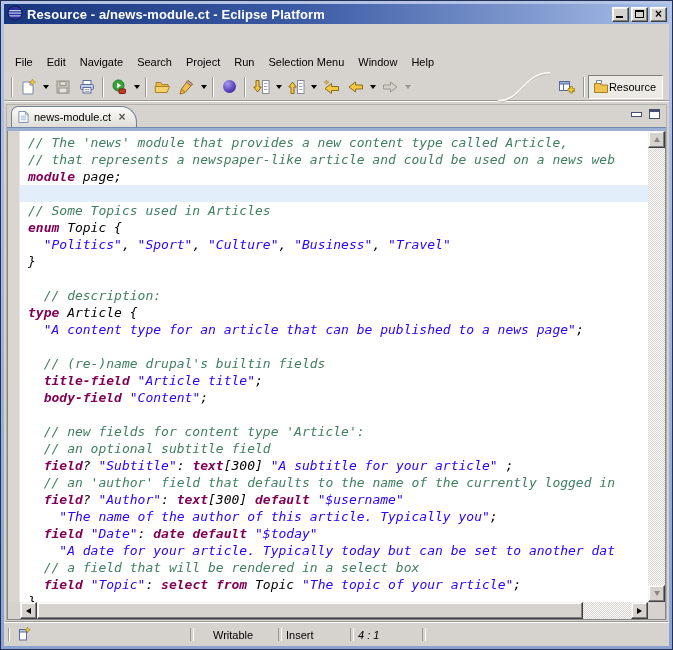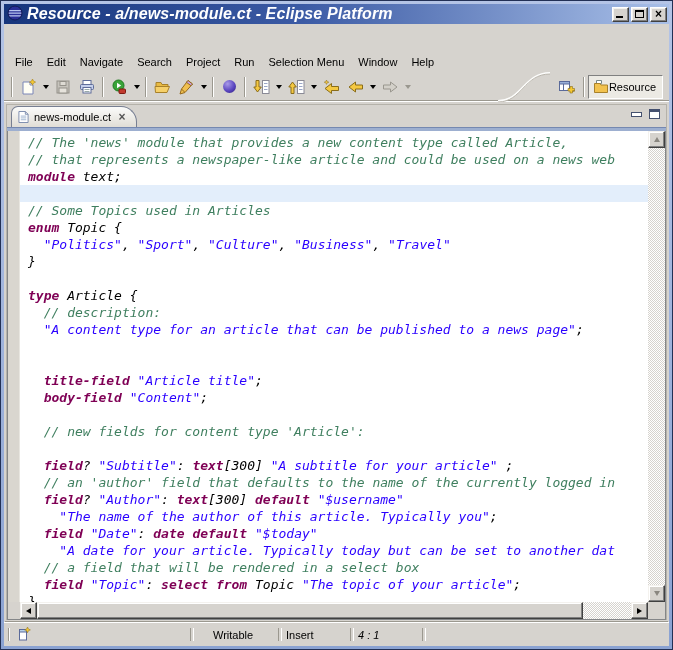--- a/index.html
+++ b/index.html
@@ -15,22 +15,22 @@
     display:flex; flex-direction:column;
   }
   .win-inner { flex:1; display:flex; flex-direction:column; background:#d6d3ce; min-height:0; }
 
   
   .titlebar {
     height:20px; flex:0 0 20px;
     background: linear-gradient(90deg,#16357c 0%,#3c5ba5 45%,#a9c0e8 100%);
     display:flex; align-items:center; padding:0 2px 0 3px; gap:4px;
   }
-  .titlebar .title { color:#fff; font-weight:bold; font-size:16px; flex:1;
-    white-space:nowrap; overflow:hidden; letter-spacing:0.1px;font-style:italic; }
+  .titlebar .title { color:#fff; font-weight:bold; font-size:13px; flex:1;
+    white-space:nowrap; overflow:hidden; letter-spacing:0.1px; }
   .winbtns { display:flex; gap:2px; }
   .winbtn {
     width:17px; height:15px; background:#d6d3ce;
     border:1px solid; border-color:#fff #404040 #404040 #fff;
     box-shadow: inset -1px -1px 0 #808080, inset 1px 1px 0 #f4f2ee;
     display:flex; align-items:center; justify-content:center; position:relative;
   }
   .glyph-min { width:7px; height:2px; background:#000; position:absolute; bottom:3px; left:3px; }
   .glyph-max { width:9px; height:8px; border:1px solid #000; border-top:2px solid #000; }
   .glyph-close { font-weight:bold; font-size:12px; line-height:10px; color:#000; }
@@ -355,37 +355,37 @@
         <span class="chrome-max"></span>
       </div>
     </div>
     <div class="blueband"></div>
 
     <div class="editor-widget">
       <div class="ruler"></div>
       <div class="code">
               <div class="code-line"><span class="tok-c">// The 'news' module that provides a new content type called Article,</span></div>
               <div class="code-line"><span class="tok-c">// that represents a newspaper-like article and could be used on a news web</span></div>
-              <div class="code-line"><span class="tok-k">module</span><span class="tok-p"> text;</span></div>
+              <div class="code-line"><span class="tok-k">module</span><span class="tok-p"> page;</span></div>
               <div class="code-line current"></div>
               <div class="code-line"><span class="tok-c">// Some Topics used in Articles</span></div>
               <div class="code-line"><span class="tok-k">enum</span><span class="tok-p"> Topic {</span></div>
               <div class="code-line"><span class="tok-p">  </span><span class="tok-s">"Politics"</span><span class="tok-p">, </span><span class="tok-s">"Sport"</span><span class="tok-p">, </span><span class="tok-s">"Culture"</span><span class="tok-p">, </span><span class="tok-s">"Business"</span><span class="tok-p">, </span><span class="tok-s">"Travel"</span></div>
               <div class="code-line"><span class="tok-p">}</span></div>
               <div class="code-line"></div>
+              <div class="code-line"><span class="tok-p">  </span><span class="tok-c">// description:</span></div>
               <div class="code-line"><span class="tok-k">type</span><span class="tok-p"> Article {</span></div>
-              <div class="code-line"><span class="tok-p">  </span><span class="tok-c">// description:</span></div>
               <div class="code-line"><span class="tok-p">  </span><span class="tok-s">"A content type for an article that can be published to a news page"</span><span class="tok-p">;</span></div>
               <div class="code-line"></div>
-              <div class="code-line"><span class="tok-p">  </span></div>
+              <div class="code-line"><span class="tok-p">  </span><span class="tok-c">// (re-)name drupal's builtin fields</span></div>
               <div class="code-line"><span class="tok-p">  </span><span class="tok-k">title-field</span><span class="tok-p"> </span><span class="tok-s">"Article title"</span><span class="tok-p">;</span></div>
               <div class="code-line"><span class="tok-p">  </span><span class="tok-k">body-field</span><span class="tok-p"> </span><span class="tok-s">"Content"</span><span class="tok-p">;</span></div>
               <div class="code-line"></div>
               <div class="code-line"><span class="tok-p">  </span><span class="tok-c">// new fields for content type 'Article':</span></div>
-              <div class="code-line"><span class="tok-p">  </span></div>
+              <div class="code-line"><span class="tok-p">  </span><span class="tok-c">// an optional subtitle field</span></div>
               <div class="code-line"><span class="tok-p">  </span><span class="tok-k">field</span><span class="tok-p">? </span><span class="tok-s">"Subtitle"</span><span class="tok-p">: </span><span class="tok-k">text</span><span class="tok-p">[300] </span><span class="tok-s">"A subtitle for your article"</span><span class="tok-p"> ;</span></div>
               <div class="code-line"><span class="tok-p">  </span><span class="tok-c">// an 'author' field that defaults to the name of the currently logged in</span></div>
               <div class="code-line"><span class="tok-p">  </span><span class="tok-k">field</span><span class="tok-p">? </span><span class="tok-s">"Author"</span><span class="tok-p">: </span><span class="tok-k">text</span><span class="tok-p">[300] </span><span class="tok-k">default</span><span class="tok-p"> </span><span class="tok-s">"$username"</span></div>
               <div class="code-line"><span class="tok-p">    </span><span class="tok-s">"The name of the author of this article. Typically you"</span><span class="tok-p">;</span></div>
               <div class="code-line"><span class="tok-p">  </span><span class="tok-k">field</span><span class="tok-p"> </span><span class="tok-s">"Date"</span><span class="tok-p">: </span><span class="tok-k">date</span><span class="tok-p"> </span><span class="tok-k">default</span><span class="tok-p"> </span><span class="tok-s">"$today"</span></div>
               <div class="code-line"><span class="tok-p">    </span><span class="tok-s">"A date for your article. Typically today but can be set to another dat</span></div>
               <div class="code-line"><span class="tok-p">  </span><span class="tok-c">// a field that will be rendered in a select box</span></div>
               <div class="code-line"><span class="tok-p">  </span><span class="tok-k">field</span><span class="tok-p"> </span><span class="tok-s">"Topic"</span><span class="tok-p">: </span><span class="tok-k">select</span><span class="tok-p"> </span><span class="tok-k">from</span><span class="tok-p"> Topic </span><span class="tok-s">"The topic of your article"</span><span class="tok-p">;</span></div>
               <div class="code-line"><span class="tok-p">}</span></div>
             </div>

